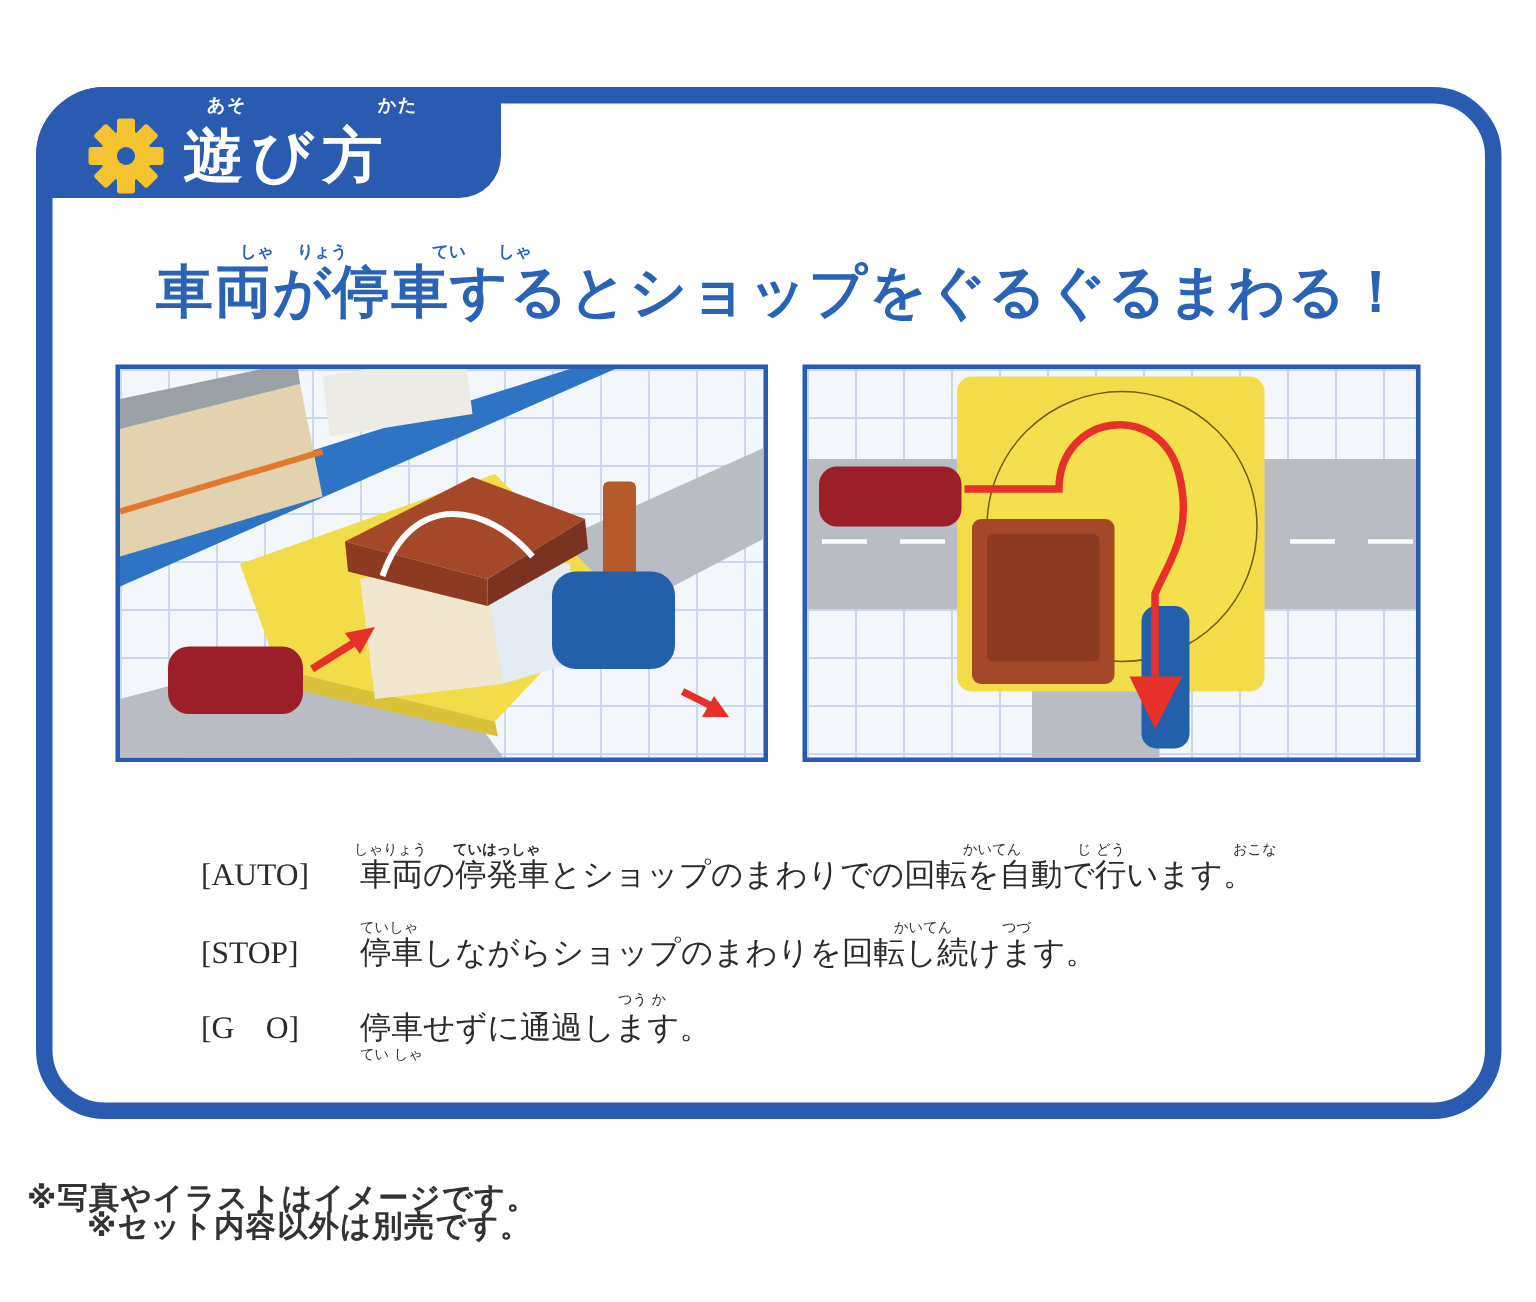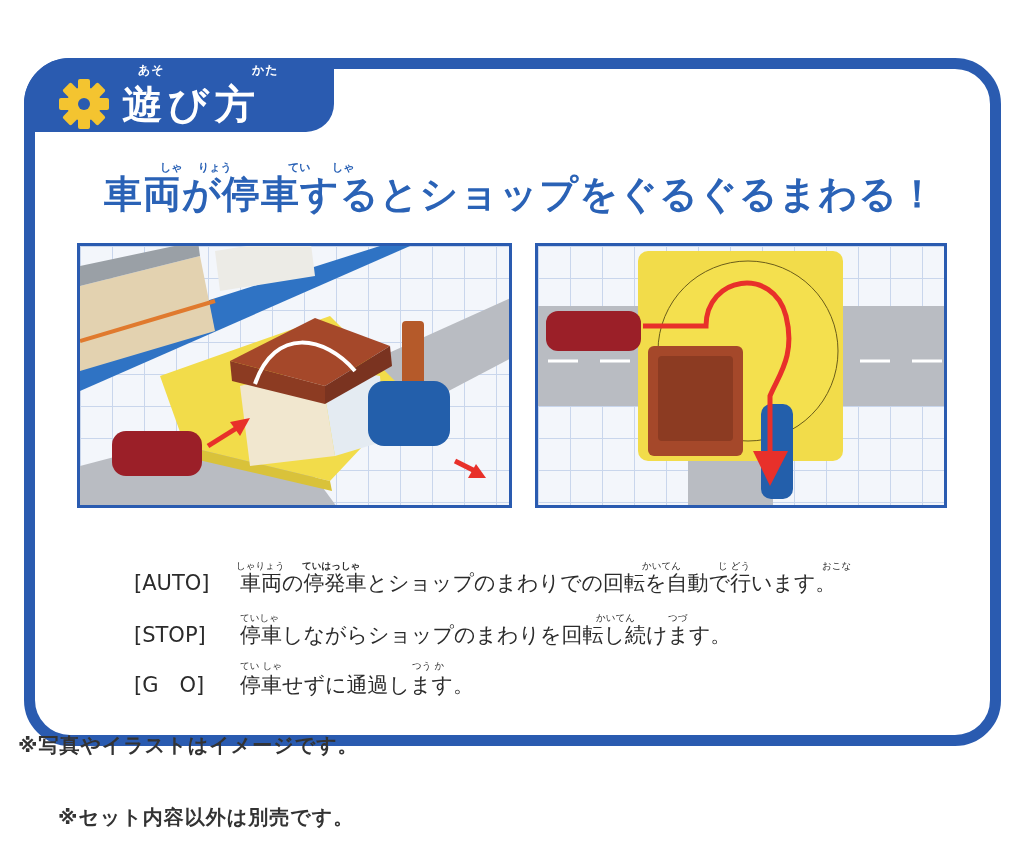--- a/index.html
+++ b/index.html
@@ -34,21 +34,21 @@
     background-color: #f3f6fb;
     background-image:
       linear-gradient(#c9d6ec 1.5px, transparent 1.5px),
       linear-gradient(90deg, #c9d6ec 1.5px, transparent 1.5px);
     background-size: 32px 32px;
   }
   .photo1 { left: 77px; top: 243px; width: 435px; height: 265px; }
   .photo2 { left: 535px; top: 243px; width: 412px; height: 265px; }
   .photo svg { position: absolute; left: 0; top: 0; }
 
-  .instr { position: absolute; left: 134px; font-size: 21px; line-height: 26px; white-space: nowrap; color: #2b2b2b; }
+  .instr { position: absolute; left: 134px; font-size: 21px; line-height: 26px; white-space: nowrap; color: #2b2b2b; font-family: Liberation Serif, serif; }
   .instr .label { display: inline-block; width: 106px; }
   .r { position: absolute; font-size: 9.5px; color: #2b2b2b; white-space: nowrap; }
 
   .note { position: absolute; left: 18px; font-size: 20px; font-weight: bold; color: #333; letter-spacing: 1px; }
 </style>
 </head>
 <body>
 
 <div class="frame"></div>
 <div class="tab"></div>
@@ -138,20 +138,20 @@
   <span class="label">[AUTO]</span><span>車両の停発車とショップのまわりでの回転を自動で行います。</span>
 </div>
 
 <span class="r" style="left:240px;top:612px;">ていしゃ</span>
 <span class="r" style="left:596px;top:612px;">かいてん</span>
 <span class="r" style="left:668px;top:612px;">つづ</span>
 <div class="instr" style="top:622px;">
   <span class="label">[STOP]</span><span>停車しながらショップのまわりを回転し続けます。</span>
 </div>
 
-<span class="r" style="left:240px;top:660px;">てい しゃ</span>
+<span class="r" style="left:240px;top:697px;">てい しゃ</span>
 <span class="r" style="left:364px;top:660px;margin-left:48px;">つう か</span>
 <div class="instr" style="top:672px;">
   <span class="label">[G　O]</span><span>停車せずに通過します。</span>
 </div>
 
-<div class="note" style="top:732px;text-align:right;">※写真やイラストはイメージです。</div>
+<div class="note" style="top:785px;text-align:right;">※写真やイラストはイメージです。</div>
 <div class="note" style="top:804px;margin-left:40px;">※セット内容以外は別売です。</div>
 
 </body></html>

